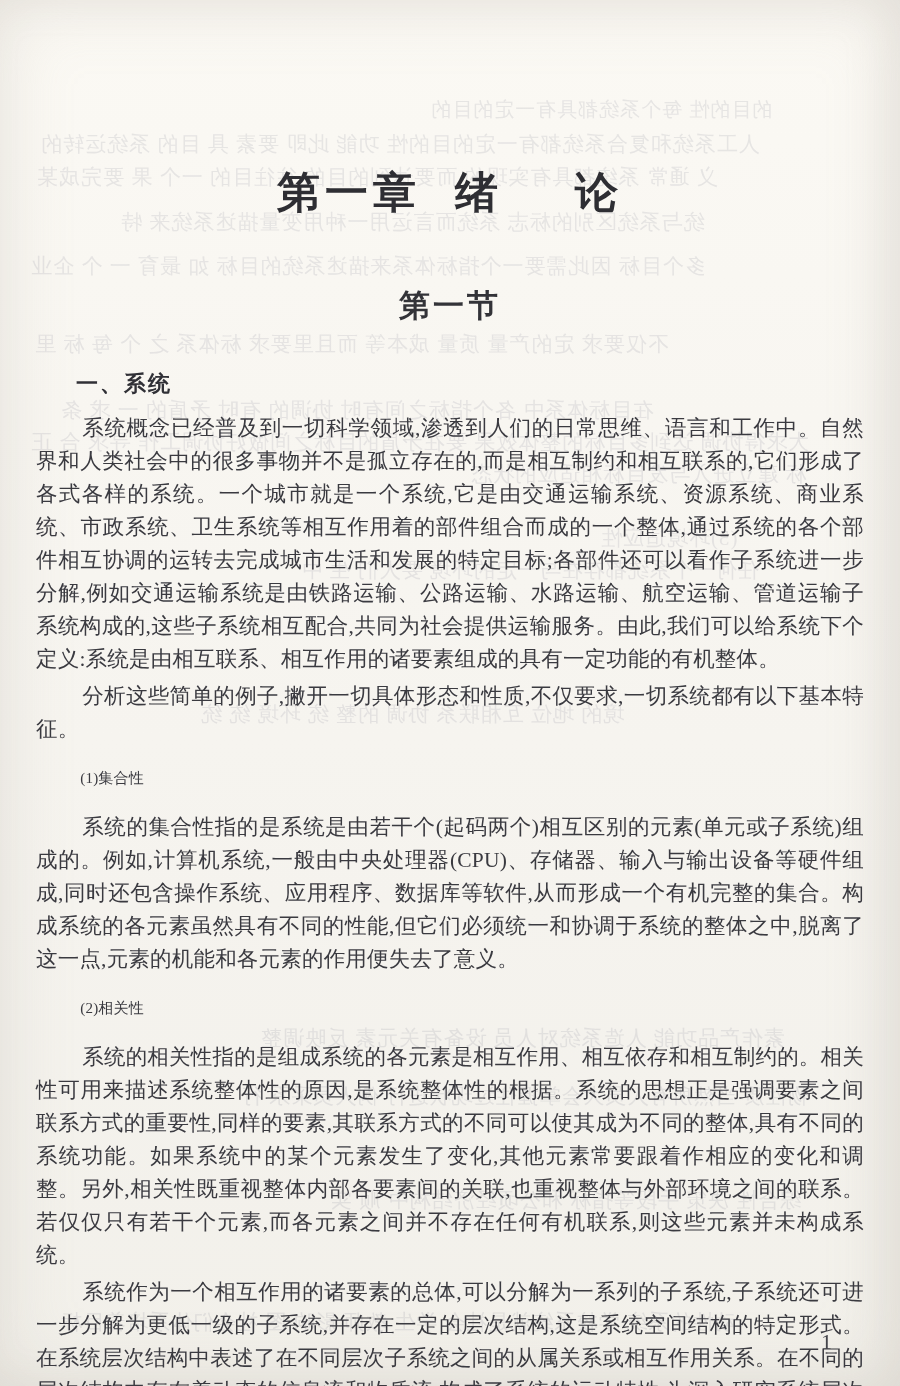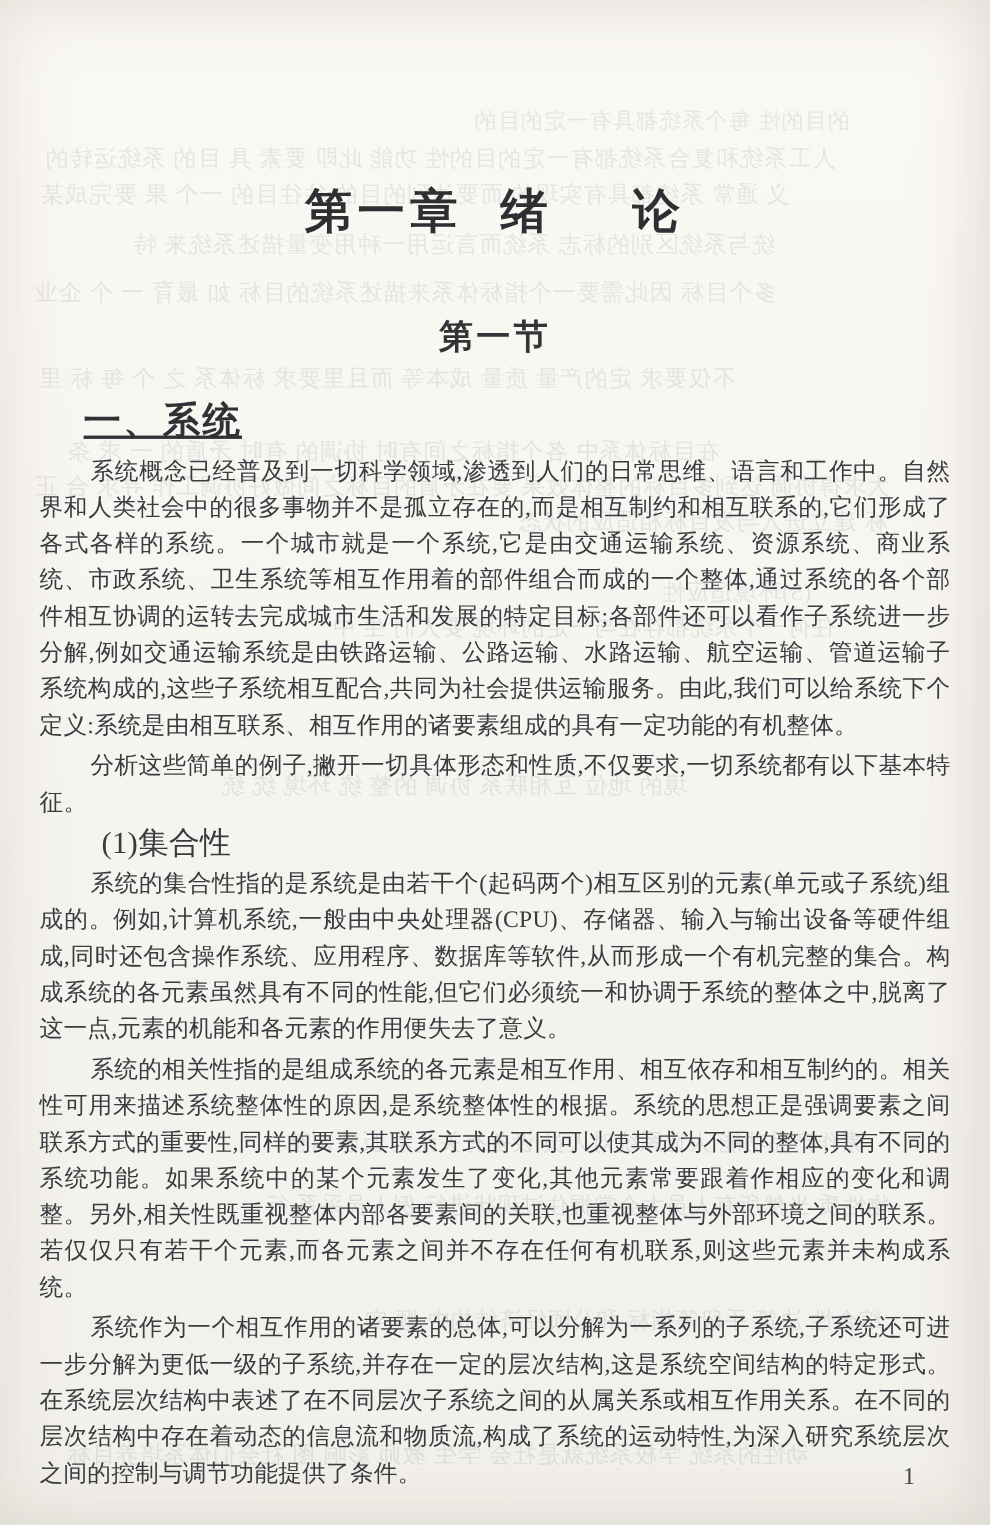--- a/index.html
+++ b/index.html
@@ -31,33 +31,33 @@
   .chapter .w2{margin-left:34px;}
   .chapter .w3{margin-left:72px;}
   .section{
     margin:72px 0 1px;display:flex;justify-content:center;align-items:baseline;
     font-size:31px;line-height:36px;font-weight:600;color:#333338;letter-spacing:3px;
   }
   .section .w2{margin-left:28px;}
   .h-system{
     margin:44px 0 0 44px;
     font-family:"Liberation Sans","DejaVu Sans",sans-serif;
-    font-weight:bold;font-size:34px;line-height:31px;letter-spacing:2px;color:#303036;text-decoration:underline;
+    font-weight:bold;font-size:22px;line-height:31px;letter-spacing:2px;color:#303036;
   }
   .h-sub{
     margin:21px 0 0 47px;
     font-size:24px;line-height:28px;letter-spacing:3px;color:#3b3b41;font-weight:normal;
   }
   .blocks{margin-top:13px;}
   .para{
     margin:4px;font-size:21.5px;line-height:33px;
     text-align:justify;text-justify:inter-ideograph;
     text-indent:2.15em;letter-spacing:.2px;word-break:break-all;
   }
-  .plabel{margin:0;font-size:28px;line-height:33px;text-indent:2.15em;letter-spacing:.2px;}
+  .plabel{margin:16px;font-size:15px;line-height:33px;text-indent:2.15em;letter-spacing:.2px;}
   .pageno{
     position:absolute;right:68px;bottom:32px;
     font-size:22px;line-height:24px;color:#44444a;
   }
 </style>
 </head>
 <body>
 
 <div class="page">
 
@@ -93,20 +93,21 @@
     </h2>
 
     <h3 class="h-system">一、系统</h3>
 
 
     <div class="blocks">
       <p class="para">系统概念已经普及到一切科学领域,渗透到人们的日常思维、语言和工作中。自然界和人类社会中的很多事物并不是孤立存在的,而是相互制约和相互联系的,它们形成了各式各样的系统。一个城市就是一个系统,它是由交通运输系统、资源系统、商业系统、市政系统、卫生系统等相互作用着的部件组合而成的一个整体,通过系统的各个部件相互协调的运转去完成城市生活和发展的特定目标;各部件还可以看作子系统进一步分解,例如交通运输系统是由铁路运输、公路运输、水路运输、航空运输、管道运输子系统构成的,这些子系统相互配合,共同为社会提供运输服务。由此,我们可以给系统下个定义:系统是由相互联系、相互作用的诸要素组成的具有一定功能的有机整体。</p>
       <p class="para">分析这些简单的例子,撇开一切具体形态和性质,不仅要求,一切系统都有以下基本特征。</p>
       <p class="plabel">(1)集合性</p>
       <p class="para">系统的集合性指的是系统是由若干个(起码两个)相互区别的元素(单元或子系统)组成的。例如,计算机系统,一般由中央处理器(CPU)、存储器、输入与输出设备等硬件组成,同时还包含操作系统、应用程序、数据库等软件,从而形成一个有机完整的集合。构成系统的各元素虽然具有不同的性能,但它们必须统一和协调于系统的整体之中,脱离了这一点,元素的机能和各元素的作用便失去了意义。</p>
+      <p class="plabel">(2)相关性</p>
       <p class="para">系统的相关性指的是组成系统的各元素是相互作用、相互依存和相互制约的。相关性可用来描述系统整体性的原因,是系统整体性的根据。系统的思想正是强调要素之间联系方式的重要性,同样的要素,其联系方式的不同可以使其成为不同的整体,具有不同的系统功能。如果系统中的某个元素发生了变化,其他元素常要跟着作相应的变化和调整。另外,相关性既重视整体内部各要素间的关联,也重视整体与外部环境之间的联系。若仅仅只有若干个元素,而各元素之间并不存在任何有机联系,则这些元素并未构成系统。</p>
       <p class="para">系统作为一个相互作用的诸要素的总体,可以分解为一系列的子系统,子系统还可进一步分解为更低一级的子系统,并存在一定的层次结构,这是系统空间结构的特定形式。在系统层次结构中表述了在不同层次子系统之间的从属关系或相互作用关系。在不同的层次结构中存在着动态的信息流和物质流,构成了系统的运动特性,为深入研究系统层次之间的控制与调节功能提供了条件。</p>
     </div>
 
     <div class="pageno">1</div>
 
   </div>
 </div>
 
 </body></html>

